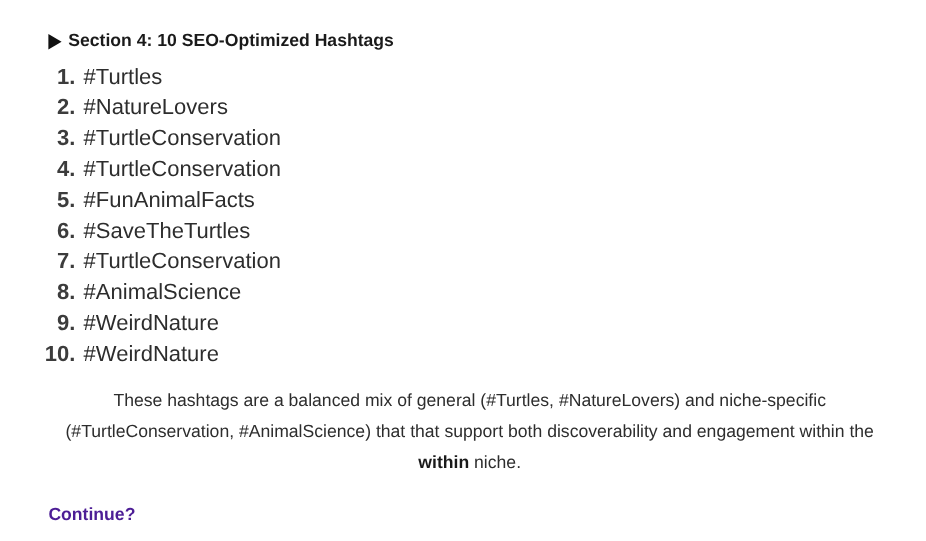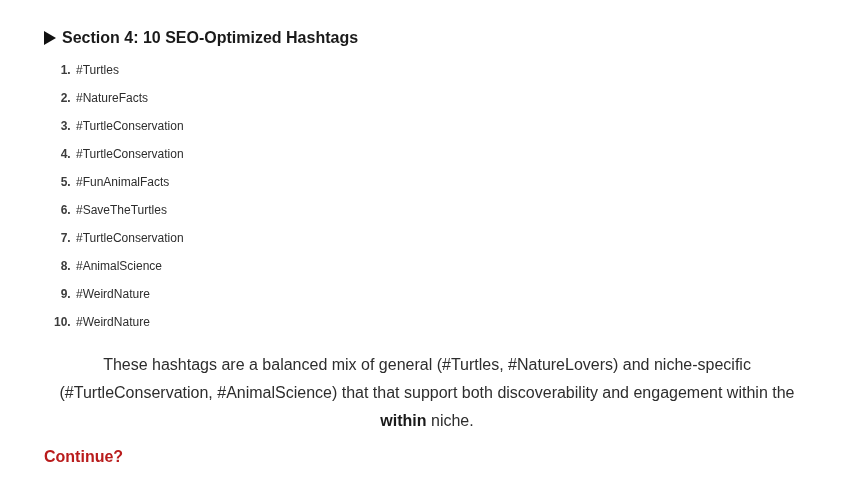--- a/index.html
+++ b/index.html
@@ -36,21 +36,21 @@
     height: 0;
     border-top: 7px solid transparent;
     border-bottom: 7px solid transparent;
     border-left: 12px solid #111111;
     margin-right: 6px;
     flex: 0 0 auto;
   }
   ol.hashtag-list {
     margin: 0;
     padding: 0 0 0 30px;
-    font-size: 12px;
+    font-size: 20px;
     line-height: 28px;
     color: #2d2d2d;
   }
   ol.hashtag-list li {
     padding-left: 2px;
   }
   ol.hashtag-list li::marker {
     font-weight: 700;
     color: #3c3c3c;
   }
@@ -62,37 +62,37 @@
     max-width: 790px;
     text-align: center;
   }
   p.summary strong {
     color: #1a1a1a;
   }
   p.continue {
     font-size: 16px;
     font-weight: 700;
     line-height: 20px;
-    color: #b91c1c;
-    margin: 12px 0 0 0;
+    color: #4c1d95;
+    margin: 24px 0 0 0;
   }
 </style>
 </head>
 <body>
 
 <div class="page">
 
   <div class="section-header">
     <span class="tri-icon"></span>
     <span>Section 4: 10 SEO-Optimized Hashtags</span>
   </div>
 
   <ol class="hashtag-list">
     <li>#Turtles</li>
-    <li>#NatureFacts</li>
+    <li>#NatureLovers</li>
     <li>#TurtleConservation</li>
     <li>#TurtleConservation</li>
     <li>#FunAnimalFacts</li>
     <li>#SaveTheTurtles</li>
     <li>#TurtleConservation</li>
     <li>#AnimalScience</li>
     <li>#WeirdNature</li>
     <li>#WeirdNature</li>
   </ol>
 

